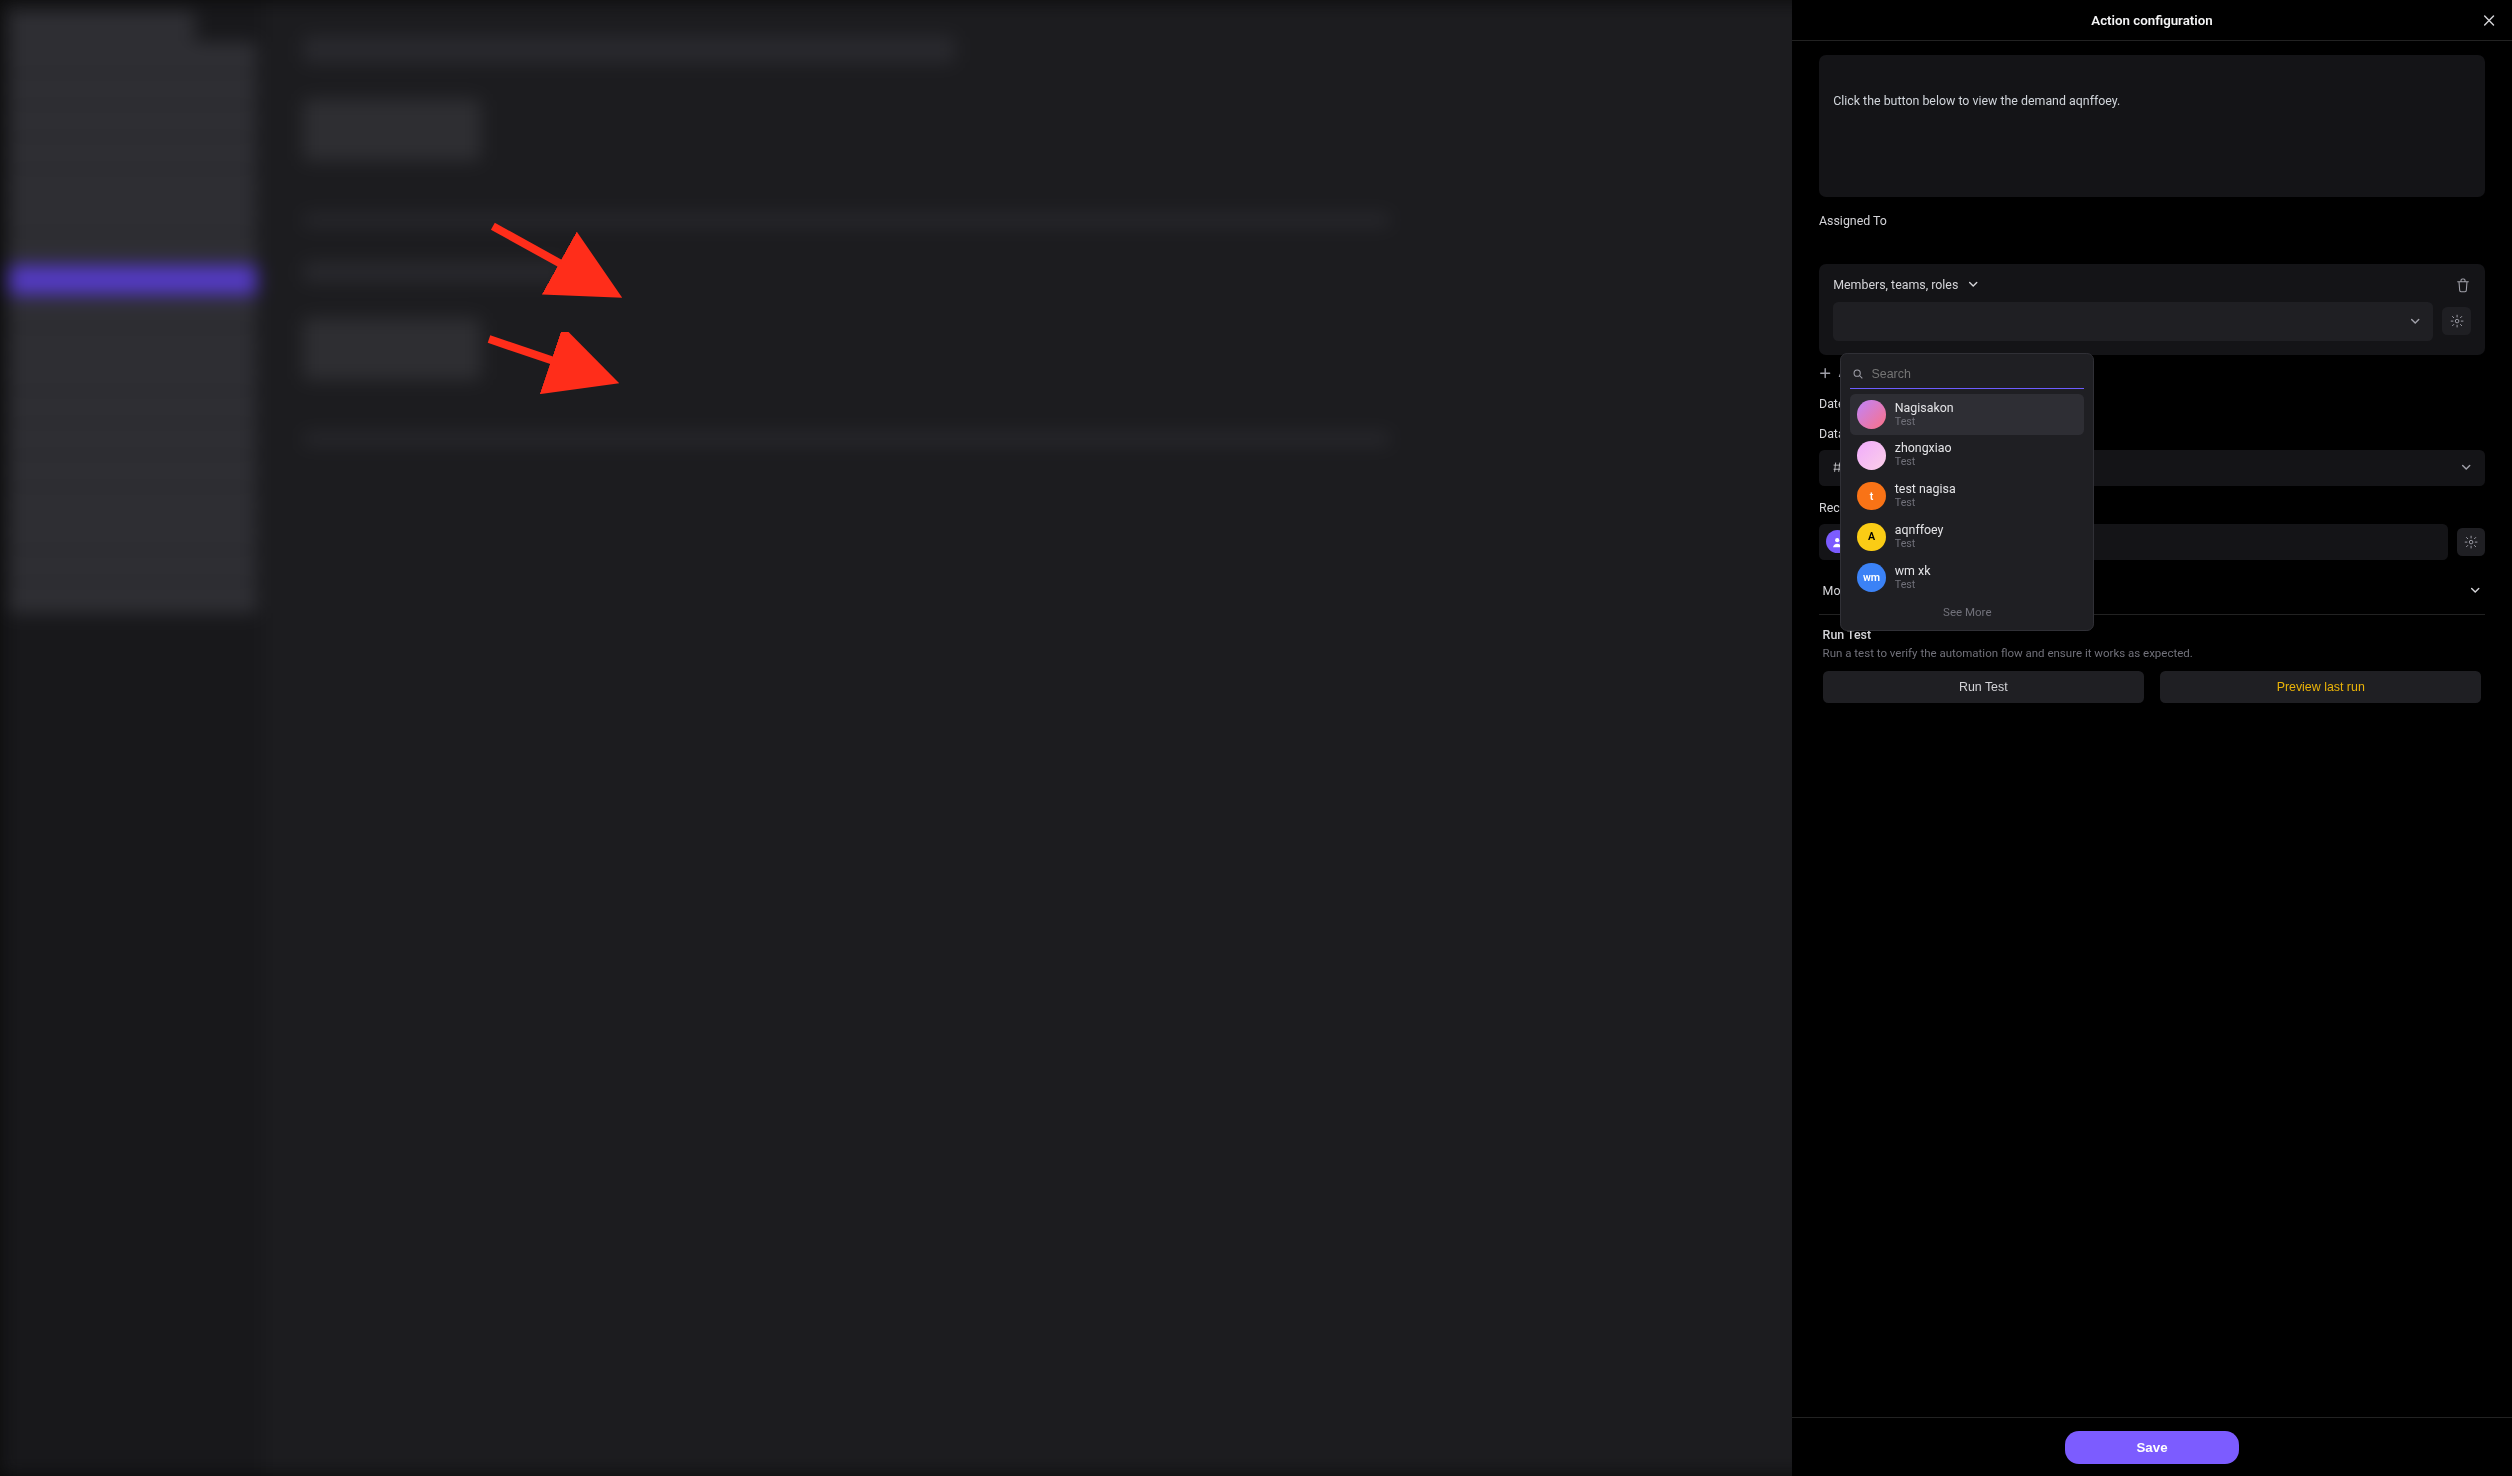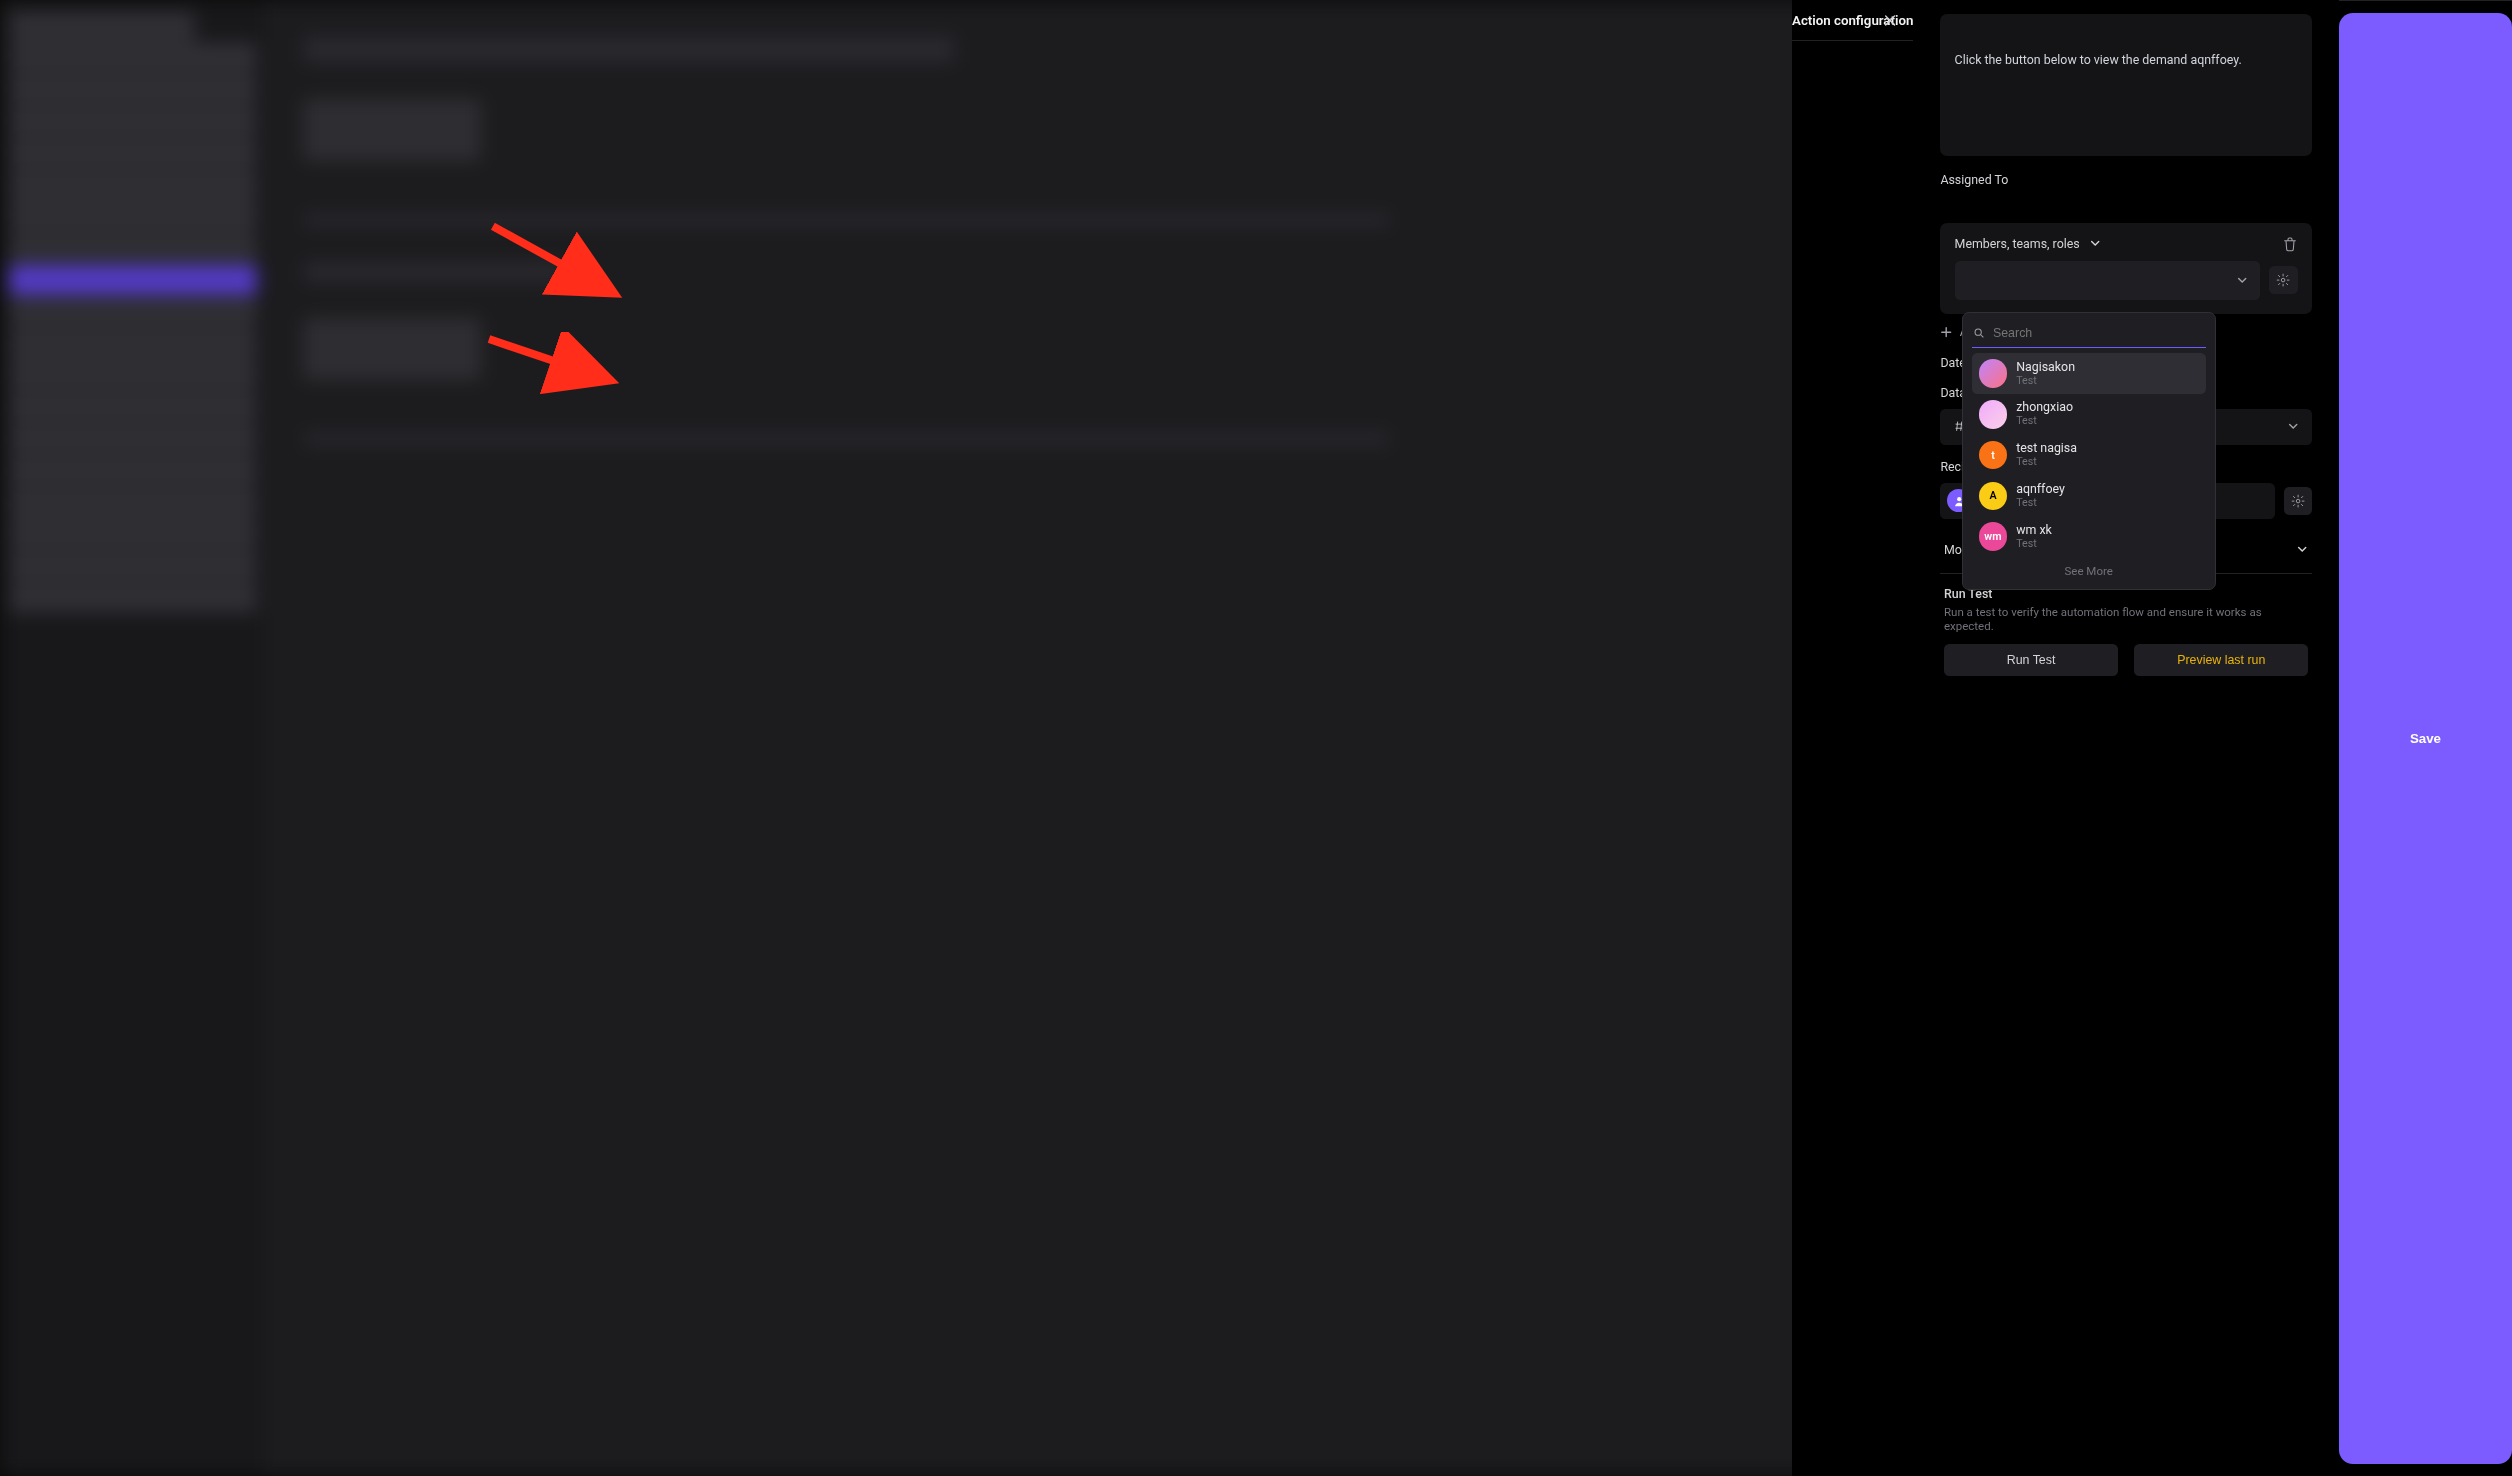--- a/index.html
+++ b/index.html
@@ -53,20 +53,21 @@
     background: #3f3f46; opacity: 0.5; border-radius: 5.3px; margin-bottom: 53px;
   }
 
   
   .panel {
     position: absolute;
     top: 0; right: 0; bottom: 0;
     width: 720px;
     background: #000000;
     display: flex;
+    flex-direction: column;
     z-index: 50;
   }
   .panel-header {
     height: 41px;
     display: flex;
     align-items: center;
     justify-content: center;
     border-bottom: 0.9px solid #222;
     position: relative;
     font-size: 13.3px;
@@ -196,21 +197,21 @@
     cursor: pointer;
   }
   .dd-item.sel { background: #2e2e34; }
   .dd-avatar {
     width: 28.4px; height: 28.4px; border-radius: 50%;
     background: #52525b; display:flex; align-items:center; justify-content:center;
     font-size: 10.7px; color:#fff; font-weight:600; flex-shrink:0;
   }
   .dd-avatar.orange { background: #f97316; }
   .dd-avatar.yellow { background: #facc15; color:#000; }
-  .dd-avatar.grey { background: #ec4899; }
+  .dd-avatar.grey { background: #3b82f6; }
   .dd-avatar.img1 { background: linear-gradient(135deg,#c084fc,#fb7185); }
   .dd-avatar.img2 { background: linear-gradient(135deg,#f0abfc,#fbcfe8); }
   .dd-text { display:flex; flex-direction:column; line-height:1.2; }
   .dd-name { font-size:12.4px; color:#e4e4e7; }
   .dd-sub  { font-size:10.7px; color:#71717a; }
   .dd-more {
     text-align:center; color:#71717a; font-size:11.5px;
     padding: 7.1px 0 1.8px 0; cursor:pointer;
   }
 

